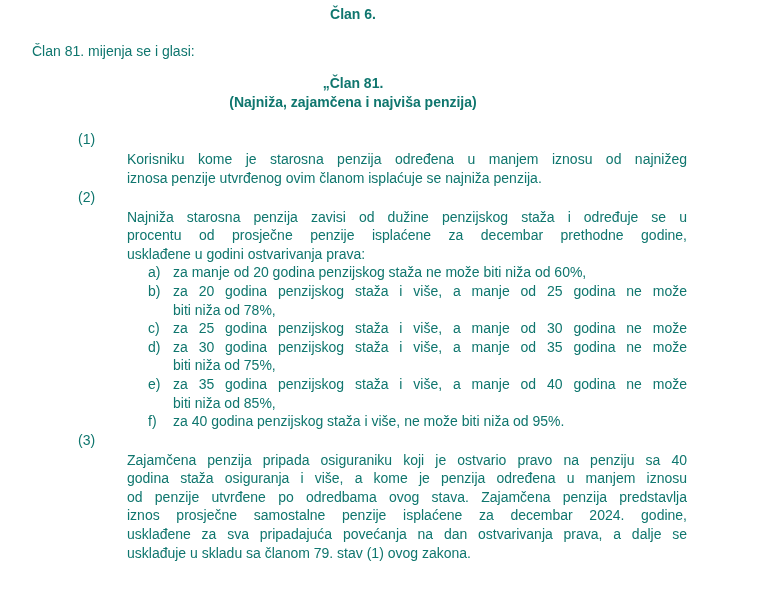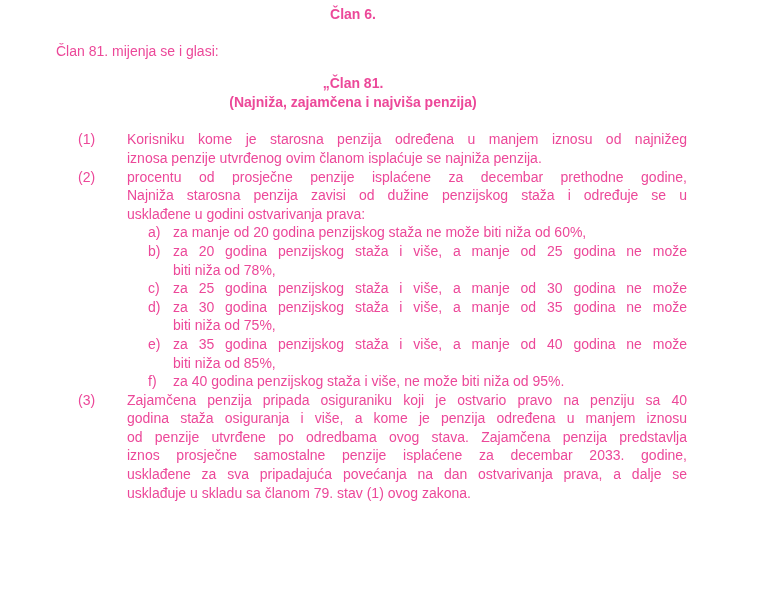--- a/index.html
+++ b/index.html
@@ -5,31 +5,31 @@
   * { margin: 0; padding: 0; box-sizing: border-box; }
   html, body { background: #ffffff; }
   .page {
     position: relative;
     width: 706px;
     height: 595px;
     background: #ffffff;
     font-family: "Liberation Sans", sans-serif;
     font-size: 14px;
     line-height: 18.6px;
-    color: #ec4899;
+    color: #0f766e;
     overflow: hidden;
   }
   .center-bold { text-align: center; font-weight: bold; }
   .heading-top { padding-top: 5px; }
-  .intro { margin: 18px 0 0 56px; }
+  .intro { margin: 18px 0 0 32px; }
   .article-heading { margin-top: 14px; }
   .body-block { margin: 19px 19px 0 78px; }
   .para { display: flex; align-items: flex-start; }
   .para-num { flex: 0 0 49px; }
-  .para-text { flex: 1; min-width: 0; }
+  .para-text { flex: 1; min-width: 0; margin-top: 20px; }
   .jl { text-align: justify; text-align-last: justify; }
   .subitems { margin-left: 21px; }
   .subitem { display: flex; align-items: flex-start; }
   .sub-letter { flex: 0 0 25px; }
   .sub-text { flex: 1; min-width: 0; }
   .line { white-space: nowrap; }
   .jl.line { white-space: normal; }
 </style>
 </head>
 <body>
@@ -49,22 +49,22 @@
       <div class="para-num">(1)</div>
       <div class="para-text">
         <div class="jl line">Korisniku kome je starosna penzija određena u manjem iznosu od najnižeg</div>
         <div class="line">iznosa penzije utvrđenog ovim članom isplaćuje se najniža penzija.</div>
       </div>
     </div>
 
     <div class="para">
       <div class="para-num">(2)</div>
       <div class="para-text">
+        <div class="jl line">Najniža starosna penzija zavisi od dužine penzijskog staža i određuje se u</div>
         <div class="jl line">procentu od prosječne penzije isplaćene za decembar prethodne godine,</div>
-        <div class="jl line">Najniža starosna penzija zavisi od dužine penzijskog staža i određuje se u</div>
         <div class="line">usklađene u godini ostvarivanja prava:</div>
 
         <div class="subitems">
 
           <div class="subitem">
             <div class="sub-letter">a)</div>
             <div class="sub-text">
               <div class="line">za manje od 20 godina penzijskog staža ne može biti niža od 60%,</div>
             </div>
           </div>
@@ -110,20 +110,20 @@
         </div>
       </div>
     </div>
 
     <div class="para">
       <div class="para-num">(3)</div>
       <div class="para-text">
         <div class="jl line">Zajamčena penzija pripada osiguraniku koji je ostvario pravo na penziju sa 40</div>
         <div class="jl line">godina staža osiguranja i više, a kome je penzija određena u manjem iznosu</div>
         <div class="jl line">od penzije utvrđene po odredbama ovog stava. Zajamčena penzija predstavlja</div>
-        <div class="jl line">iznos prosječne samostalne penzije isplaćene za decembar 2033. godine,</div>
+        <div class="jl line">iznos prosječne samostalne penzije isplaćene za decembar 2024. godine,</div>
         <div class="jl line">usklađene za sva pripadajuća povećanja na dan ostvarivanja prava, a dalje se</div>
         <div class="line">usklađuje u skladu sa članom 79. stav (1) ovog zakona.</div>
       </div>
     </div>
 
   </div>
 </div>
 
 </body></html>

